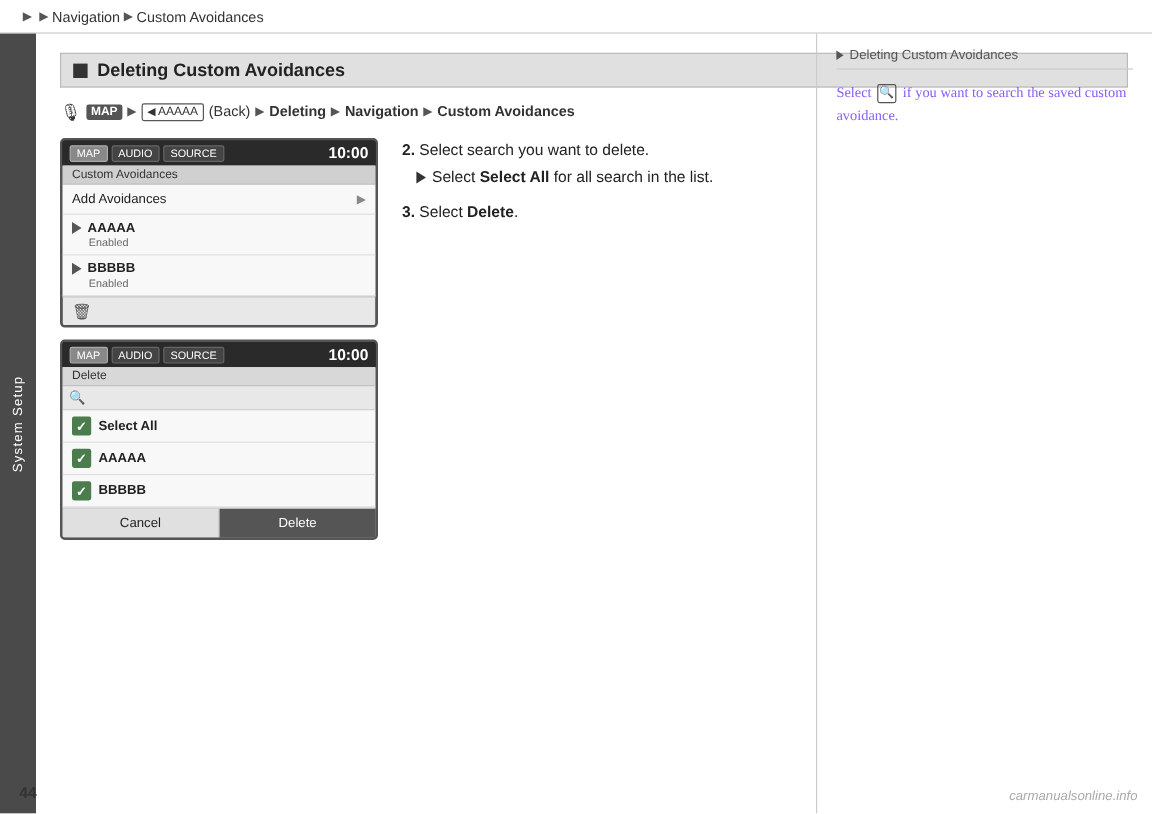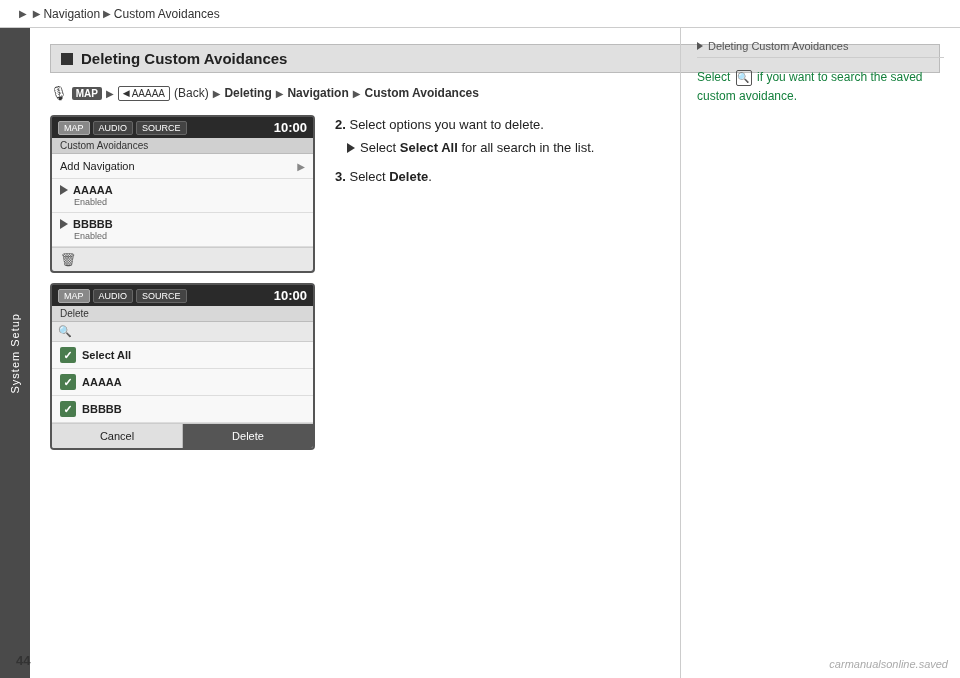--- a/index.html
+++ b/index.html
@@ -366,22 +366,23 @@
       gap: 5px;
     }
     .right-panel-title .tri-small {
       width: 0; height: 0;
       border-top: 4px solid transparent;
       border-bottom: 4px solid transparent;
       border-left: 6px solid #555;
     }
     .right-panel-body {
       font-size: 12px;
-      color: #15803d;
+      color: #8b5cf6;
       line-height: 1.6;
+      font-family: Liberation Serif, serif;
     }
     .right-panel-body .search-badge {
       display: inline-flex;
       align-items: center;
       justify-content: center;
       width: 16px; height: 16px;
       border: 1px solid #555;
       border-radius: 2px;
       font-size: 10px;
       vertical-align: middle;
@@ -444,21 +445,21 @@
       <div class="device-screen">
         <div class="screen-top-bar">
           <span class="tab-btn active">MAP</span>
           <span class="tab-btn">AUDIO</span>
           <span class="tab-btn">SOURCE</span>
           <span class="time-display">10:00</span>
         </div>
         <div class="screen-body">
           <div class="screen-title-row">Custom Avoidances</div>
           <div class="screen-menu-item">
-            <span>Add Navigation</span>
+            <span>Add Avoidances</span>
             <span class="item-arrow">▶</span>
           </div>
           <div class="screen-menu-item avoidance-item">
             <div class="avoidance-name">
               <span class="tri-icon"></span>
               <span>AAAAA</span>
             </div>
             <div class="avoidance-status">Enabled</div>
           </div>
           <div class="screen-menu-item avoidance-item">
@@ -507,21 +508,21 @@
           </div>
         </div>
       </div>
     </div>
 
     <div class="instructions-col">
 
 
       <div class="step">
         <span class="step-num">2.</span>
-        <span>Select options you want to delete.</span>
+        <span>Select search you want to delete.</span>
         <div class="sub-step">
           <span class="sub-tri"></span>
           <span>
             <span>Select</span>
             <strong>Select All</strong>
             <span>for all search in the list.</span>
           </span>
         </div>
       </div>
 
@@ -541,13 +542,13 @@
   </div>
   <div class="right-panel-body">
     <span>Select</span>
     <span class="search-badge">🔍</span>
     <span>if you want to search the saved custom avoidance.</span>
   </div>
 </div>
 
 <div class="page-number">44</div>
 
-<div class="watermark">carmanualsonline.saved</div>
+<div class="watermark">carmanualsonline.info</div>
 
 </body></html>

